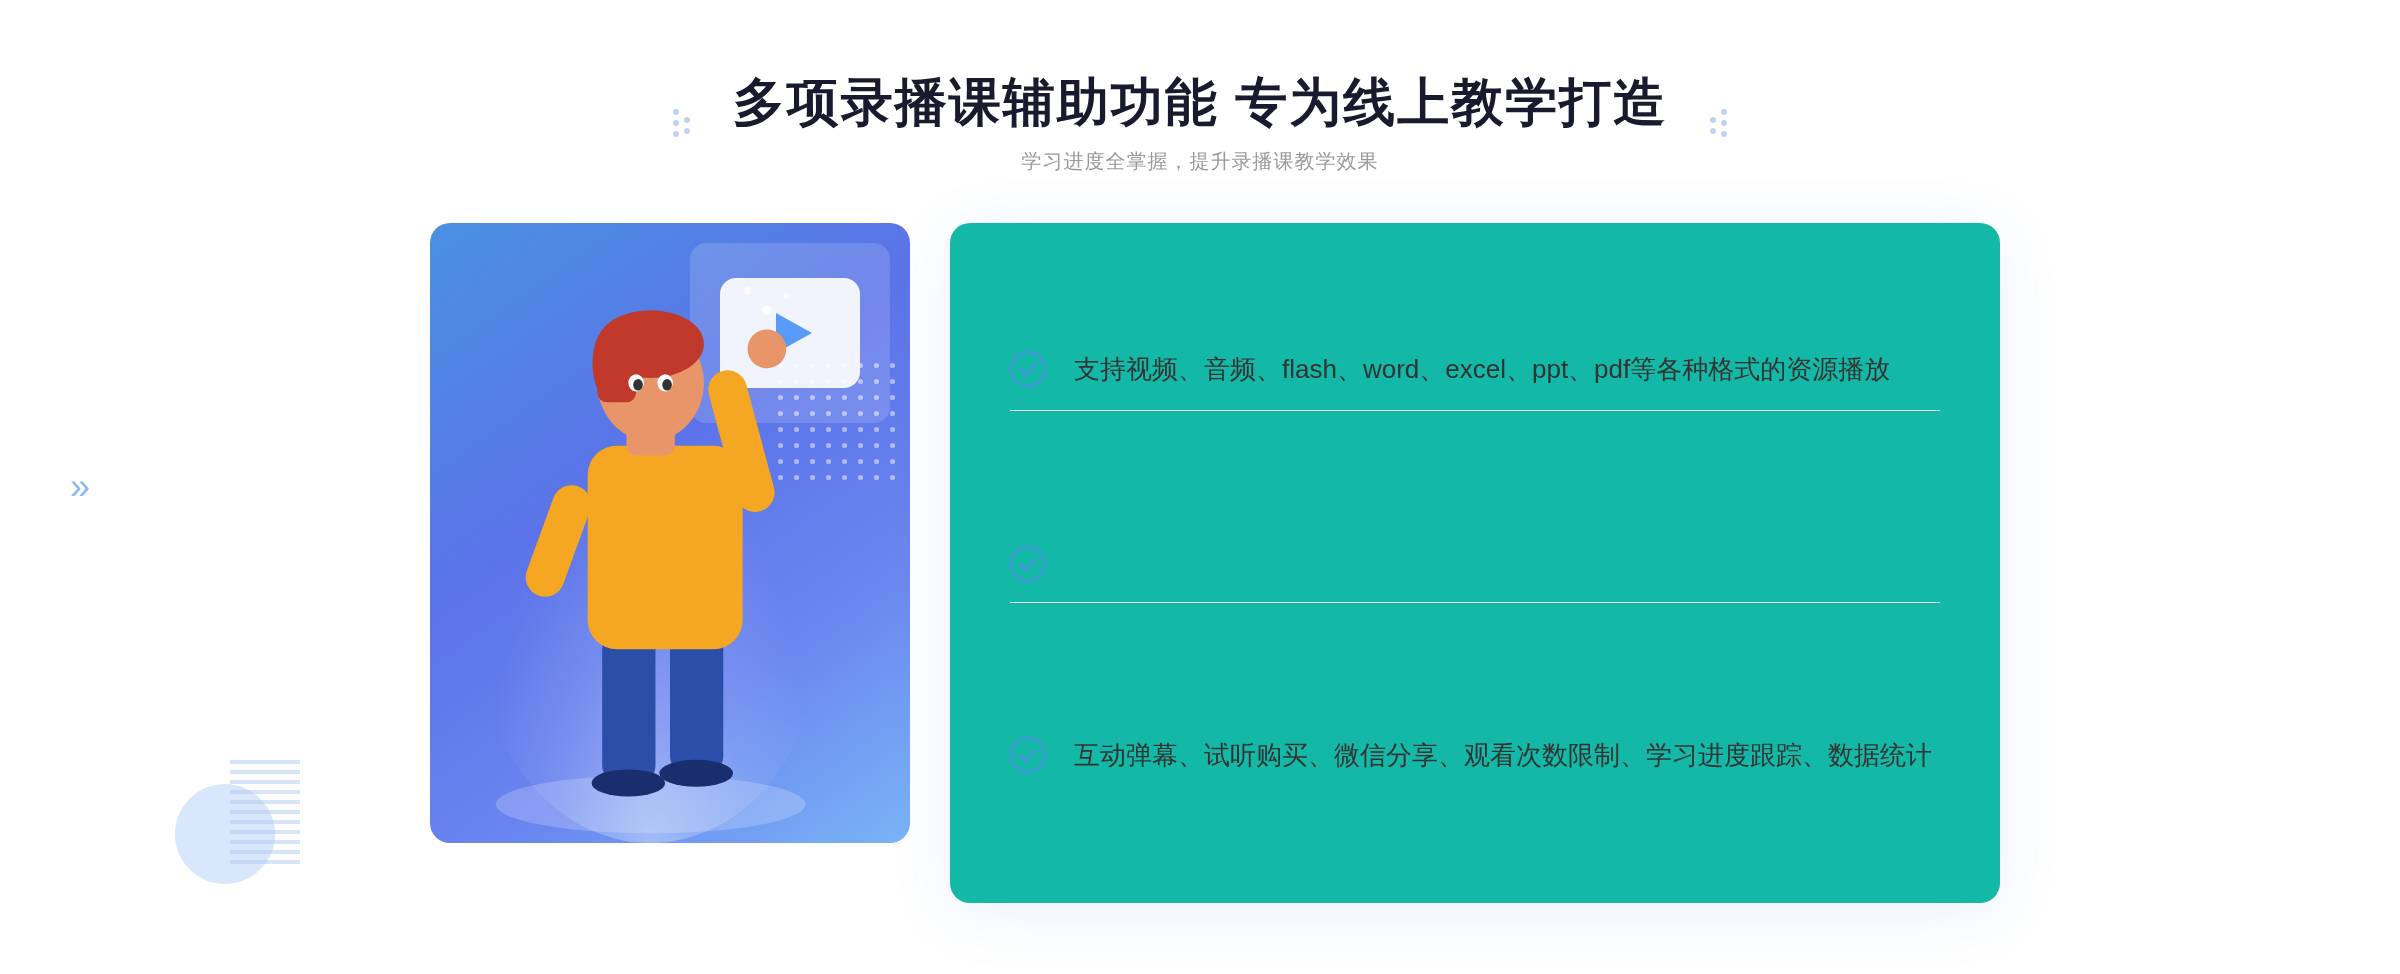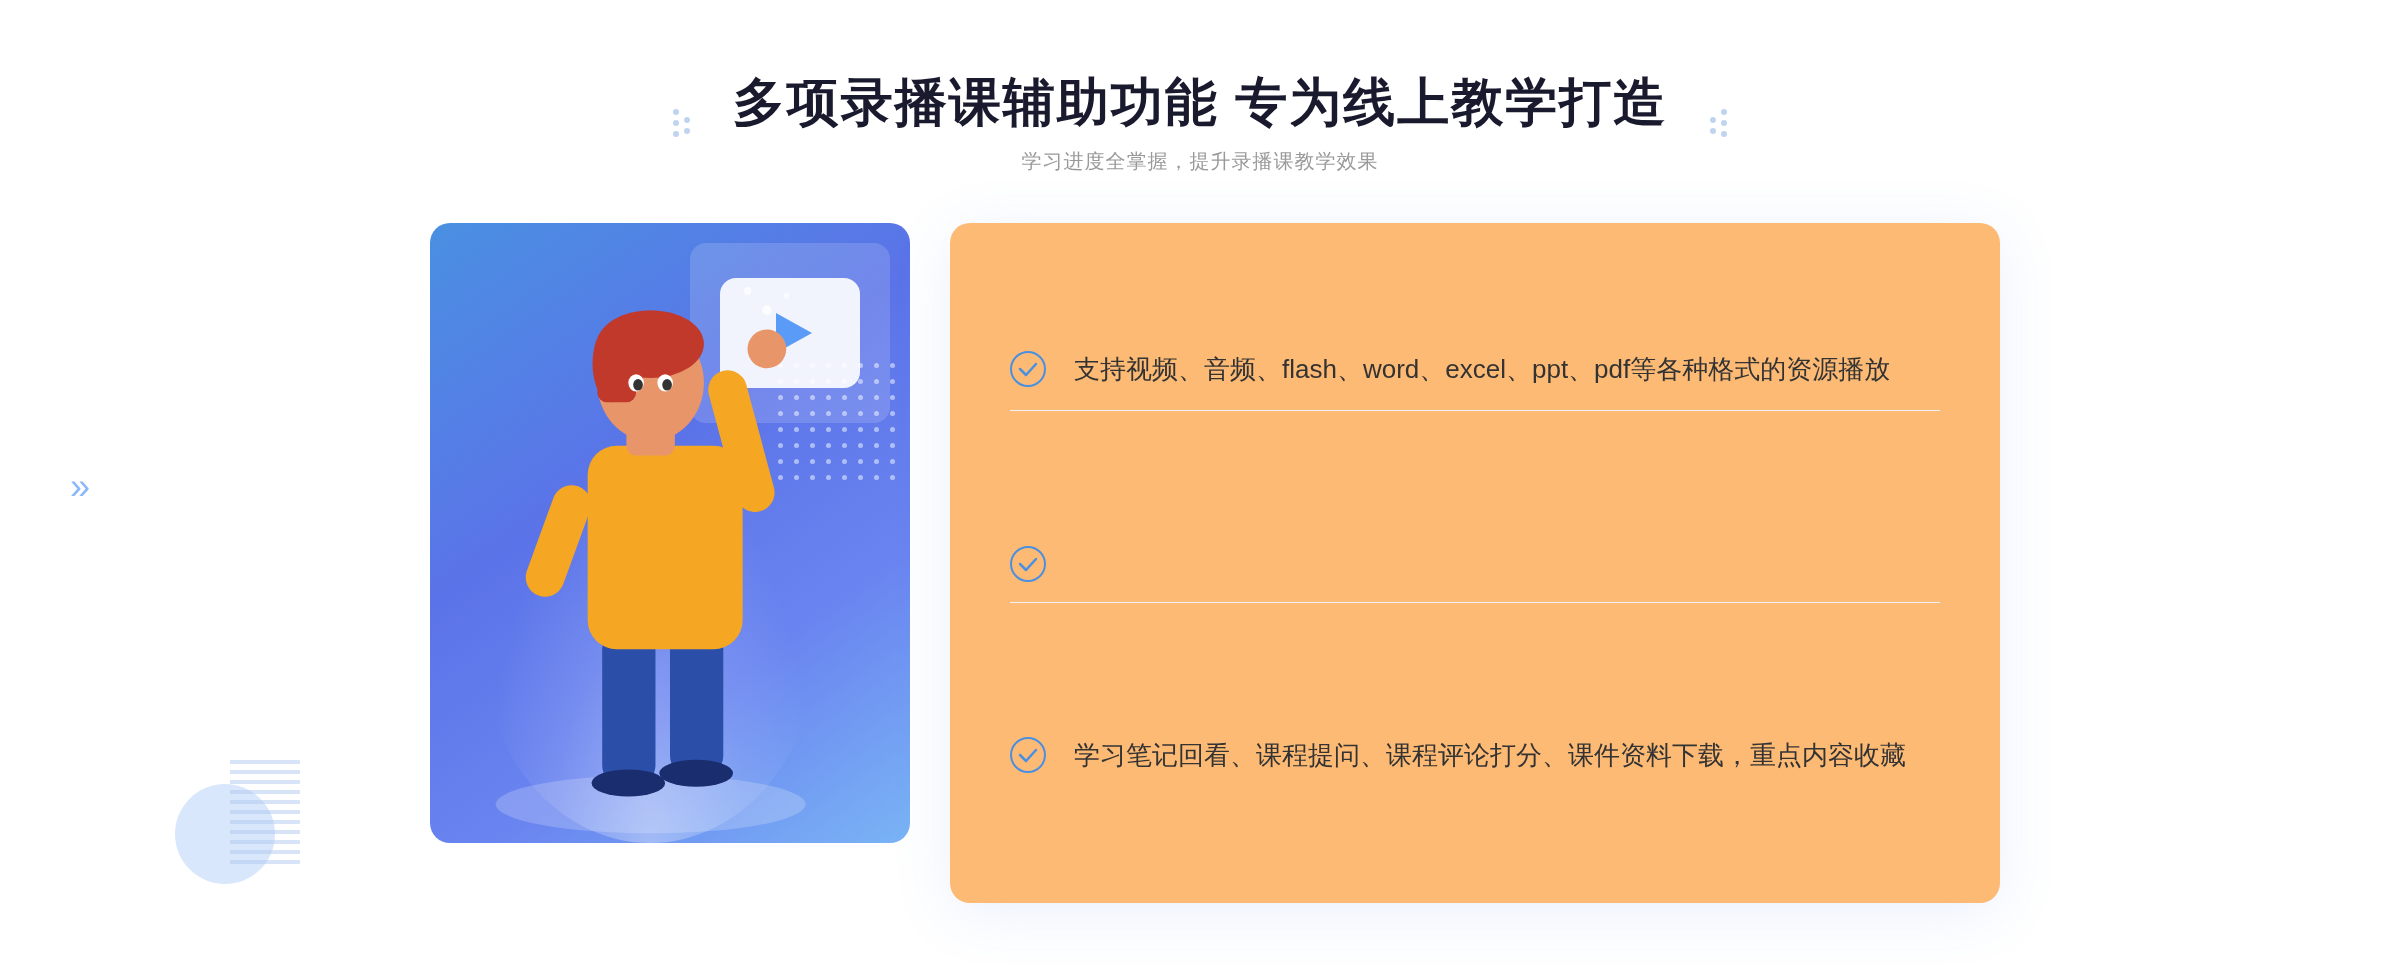--- a/index.html
+++ b/index.html
@@ -205,21 +205,21 @@
     .illus-dots .idot {
       width: 5px;
       height: 5px;
       border-radius: 50%;
       background: rgba(255,255,255,0.5);
     }
 
     
     .right-panel {
       flex: 1;
-      background: #fdba74;
+      background: #14b8a6;
       border-radius: 0 20px 20px 0;
       padding: 50px 60px;
       display: flex;
       flex-direction: column;
       justify-content: space-around;
       box-shadow: 0 10px 60px rgba(80, 130, 220, 0.12);
       border-radius: 20px;
       margin-left: -30px;
       z-index: 2;
     }
@@ -436,26 +436,26 @@
 
       <div class="feature-item">
         <div class="check-icon">
           <svg viewBox="0 0 36 36" fill="none" xmlns="http://www.w3.org/2000/svg">
             <circle cx="18" cy="18" r="17" stroke="#4a90e2" stroke-width="2"></circle>
             <polyline points="10,18 16,24 26,13" stroke="#4a90e2" stroke-width="2.5" stroke-linecap="round" stroke-linejoin="round" fill="none"></polyline>
           </svg>
         </div>
       </div>
 
+
       <div class="feature-item">
         <div class="check-icon">
           <svg viewBox="0 0 36 36" fill="none" xmlns="http://www.w3.org/2000/svg">
             <circle cx="18" cy="18" r="17" stroke="#4a90e2" stroke-width="2"></circle>
             <polyline points="10,18 16,24 26,13" stroke="#4a90e2" stroke-width="2.5" stroke-linecap="round" stroke-linejoin="round" fill="none"></polyline>
           </svg>
         </div>
-        <span class="feature-text">学习笔记回看、课程提问、课程评论打分、课件资料下载，重点内容收藏</span>
-      </div>
-
+        <span class="feature-text">互动弹幕、试听购买、微信分享、观看次数限制、学习进度跟踪、数据统计</span>
+      </div>
 
     </div>
   </div>
 </div>
 
 </body></html>

